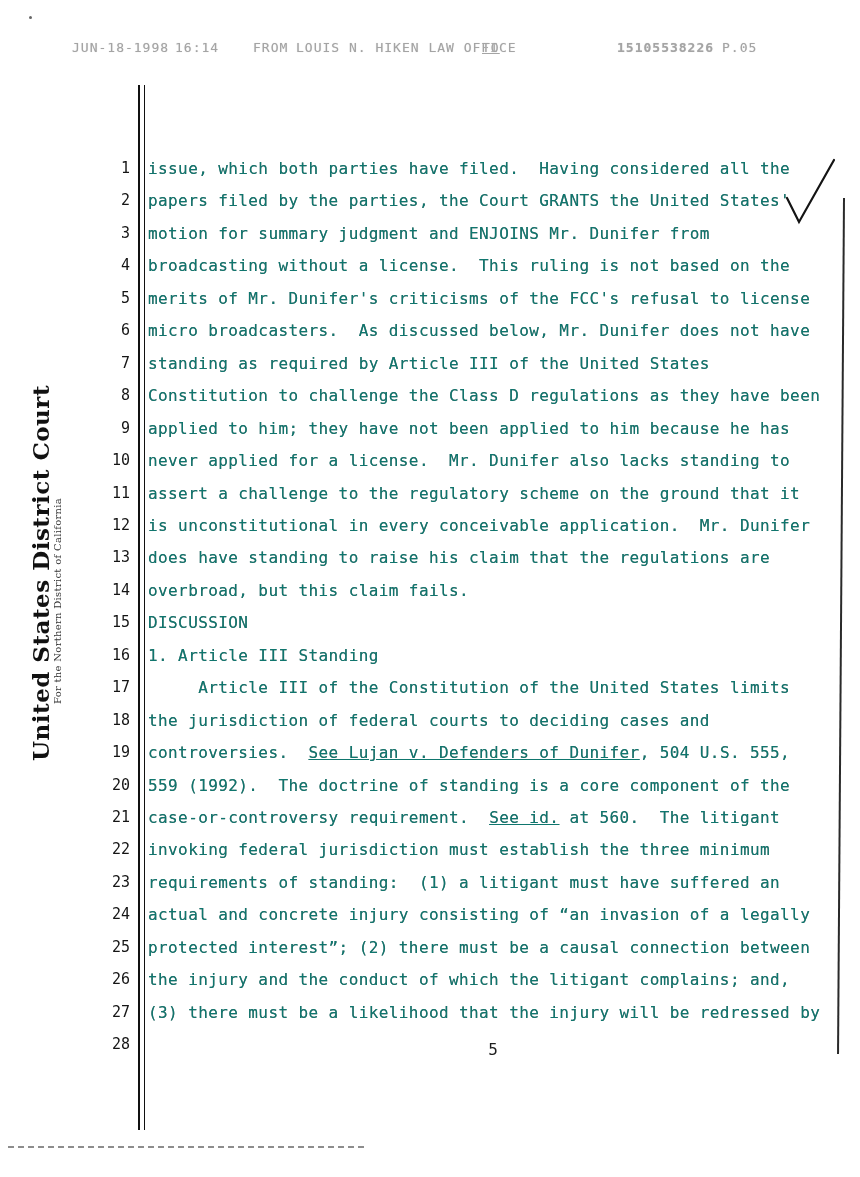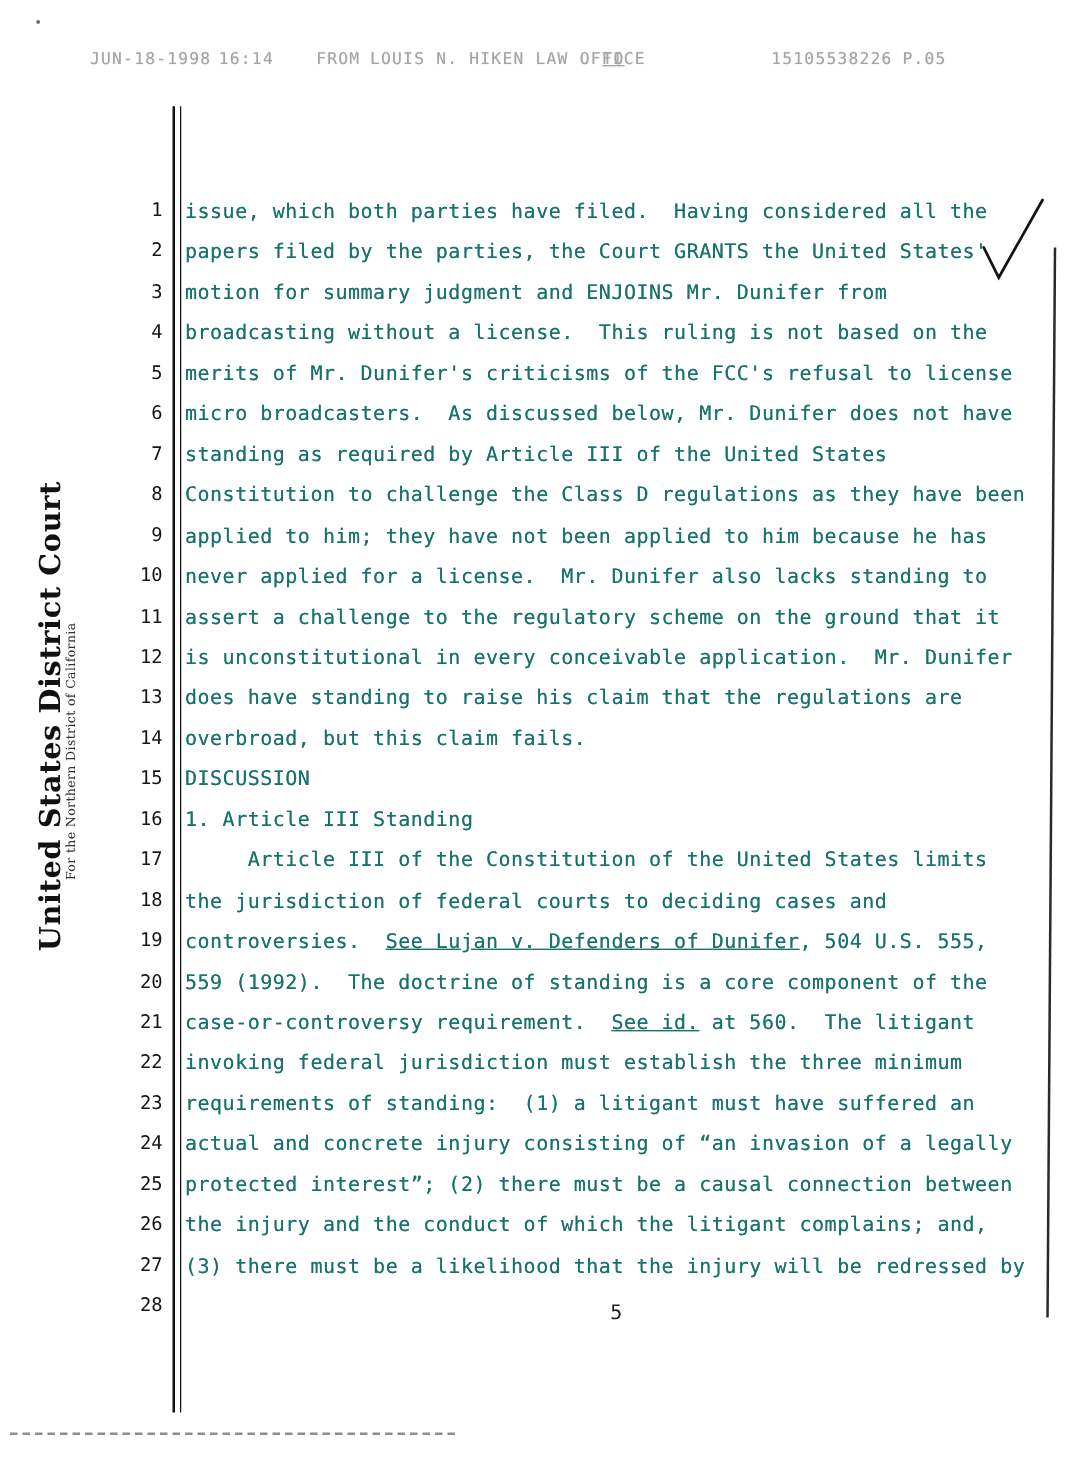--- a/index.html
+++ b/index.html
@@ -17,21 +17,21 @@
     font-family:"DejaVu Sans Mono","Liberation Mono",monospace;
     font-size:13px;letter-spacing:1px;color:#a4a4a4;
     white-space:pre;
     text-shadow:0 0 1px #cfcfcf;
   }
   .fh-date{left:72px;}
   .fh-time{left:175px;}
   .fh-from{left:253px;}
   .fh-sender{left:296px;}
   .fh-to{left:482px;text-decoration:underline;}
-  .fh-number{left:617px;}
+  .fh-number{left:617px;font-weight:bold;}
   .fh-page{left:722px;}
   .artifact-dot{position:absolute;left:29px;top:16px;width:3px;height:3px;background:#666;border-radius:50%;}
 
   
   .sidebar{
     position:absolute;left:-108px;top:578px;width:320px;height:46px;
     transform:rotate(-90deg);
     text-align:center;line-height:1.05;
   }
   .court-title{

